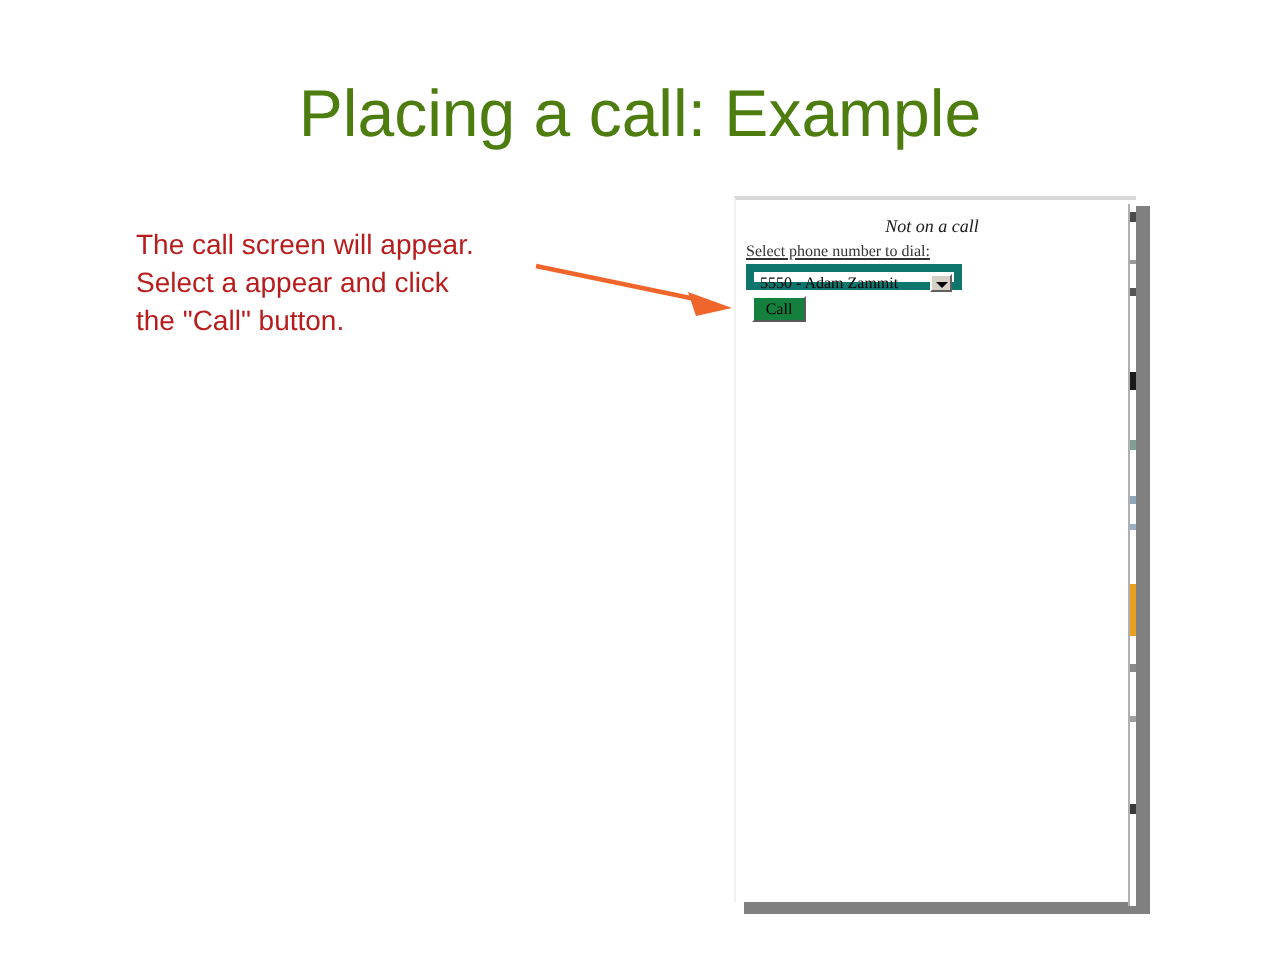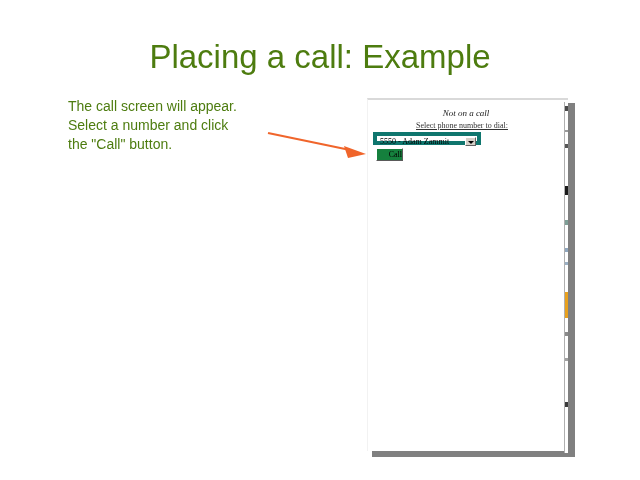--- a/index.html
+++ b/index.html
@@ -29,26 +29,26 @@
     line-height: 38px;
     color: #4d7c0f;
     letter-spacing: 0px;
     white-space: nowrap;
   }
 
   
   .body-text {
     position: absolute;
     left: 68px;
-    top: 97px;
+    top: 113px;
     width: 230px;
     font-family: "Liberation Sans", sans-serif;
     font-size: 14px;
     line-height: 19px;
-    color: #4d7c0f;
+    color: #b91c1c;
   }
   .body-text .line { display: block; white-space: nowrap; }
 
   
   .annotation-arrow {
     position: absolute;
     left: 258px;
     top: 122px;
     width: 115px;
     height: 40px;
@@ -130,21 +130,20 @@
   }
   .app-label {
     position: absolute;
     left: 5px;
     top: 21px;
     font-family: "Liberation Serif", serif;
     font-size: 8px;
     color: #333333;
     text-decoration: underline;
     white-space: nowrap;
-    margin-left: 43px;
   }
   .app-select {
     position: absolute;
     left: 5px;
     top: 32px;
     width: 108px;
     height: 13px;
     background: #ffffff;
     border: 4px solid #0f766e;
     box-sizing: border-box;
@@ -189,33 +188,33 @@
     height: 13px;
     background: #15803d;
     border-top: 1px solid #ffffff;
     border-left: 1px solid #ffffff;
     border-right: 1px solid #5a5a5a;
     border-bottom: 1px solid #5a5a5a;
     box-sizing: border-box;
     font-family: "Liberation Serif", serif;
     font-size: 8px;
     color: #000000;
-    text-align: right;
+    text-align: center;
     line-height: 11px;
     padding: 0;
   }
 </style>
 </head>
 <body>
 
 <div class="slide-title">Placing a call: Example</div>
 
 <div class="body-text">
   <span class="line">The call screen will appear.</span>
-  <span class="line">Select a number and click</span>
+  <span class="line">Select a appear and click</span>
   <span class="line">the "Call" button.</span>
 </div>
 
 <div class="annotation-arrow">
   <svg width="115" height="40" viewBox="0 0 115 40">
     <line x1="10" y1="11" x2="92" y2="28" stroke="#F0652B" stroke-width="2.2" stroke-linecap="butt"></line>
     <polygon points="108,32 86,24 90,36" fill="#F0652B"></polygon>
   </svg>
 </div>
 

